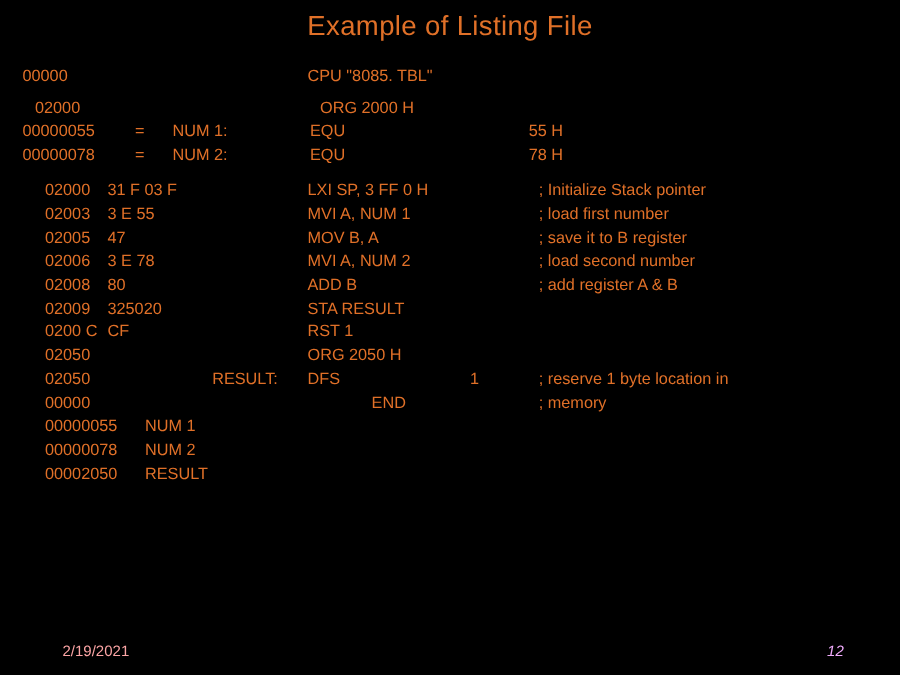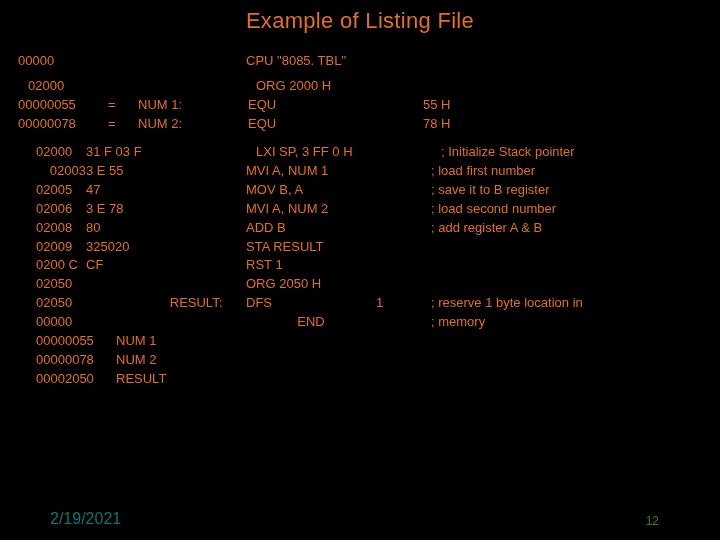--- a/index.html
+++ b/index.html
@@ -45,29 +45,30 @@
   .c-opcode { width: 140px; }
   .c-arg    { width: 70px; }
   .c-cmt    { flex: 1; }
   .indent1 { margin-left: 10px; }
   .indent2 { margin-left: 18px; }
 
   .footer-date {
     position: absolute;
     bottom: 12px;
     left: 50px;
-    font-size: 16px;
-    color: #0f766e;
+    font-size: 12px;
+    color: #fca5a5;
   }
   .footer-num {
     position: absolute;
     bottom: 12px;
-    right: 61px;
+    right: 45px;
     font-size: 12px;
-    color: #4d7c0f;
+    color: #f0abfc;
+    font-style: italic;
   }
 </style>
 </head>
 <body>
 
 <div class="slide">
 
   <div class="title">Example of Listing File</div>
 
   <div class="body">
@@ -103,26 +104,26 @@
       <div class="c-arg">78 H</div>
     </div>
 
     <div style="height:10px"></div>
 
     <div id="code-rows">
         <div class="row indent2">
           <div style="width: 50px;">02000</div>
           <div style="width: 60px;">31 F 03 F</div>
           <div style="width: 100px;"></div>
-          <div style="width: 130px; margin-left: 10px;">LXI SP, 3 FF 0 H</div>
+          <div style="width: 130px;">LXI SP, 3 FF 0 H</div>
           <div style="width: 55px;"></div>
           <div class="c-cmt">; Initialize Stack pointer</div>
         </div>
         <div class="row indent2">
-          <div style="width: 50px; text-align: right;">02003</div>
+          <div style="width: 50px;">02003</div>
           <div style="width: 60px;">3 E 55</div>
           <div style="width: 100px;"></div>
           <div style="width: 130px;">MVI A, NUM 1</div>
           <div style="width: 55px;"></div>
           <div class="c-cmt">; load first number</div>
         </div>
         <div class="row indent2">
           <div style="width: 50px;">02005</div>
           <div style="width: 60px;">47</div>
           <div style="width: 100px;"></div>

